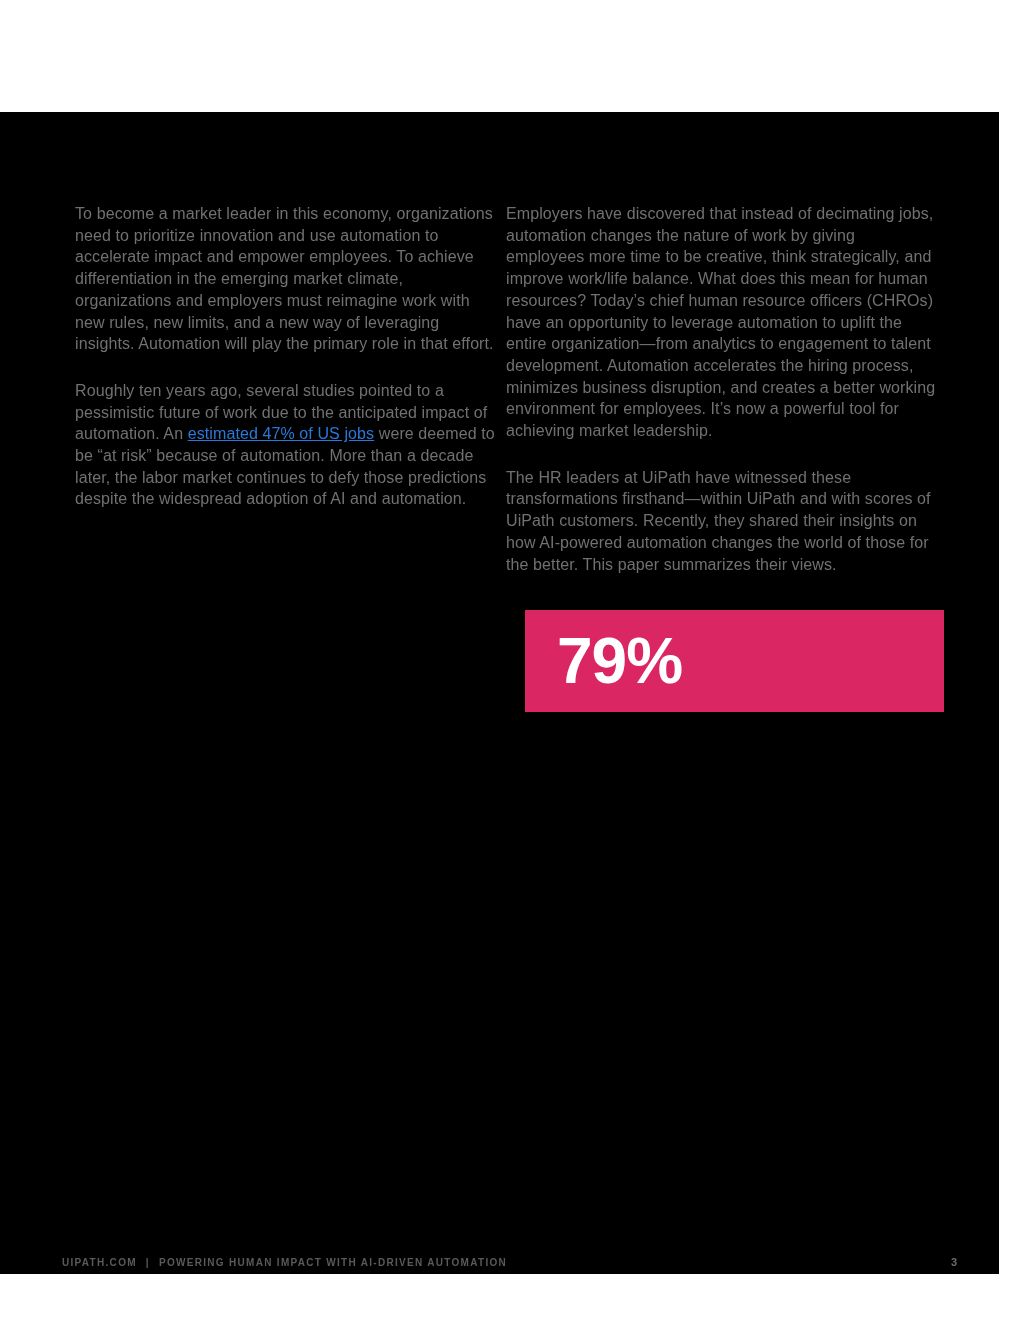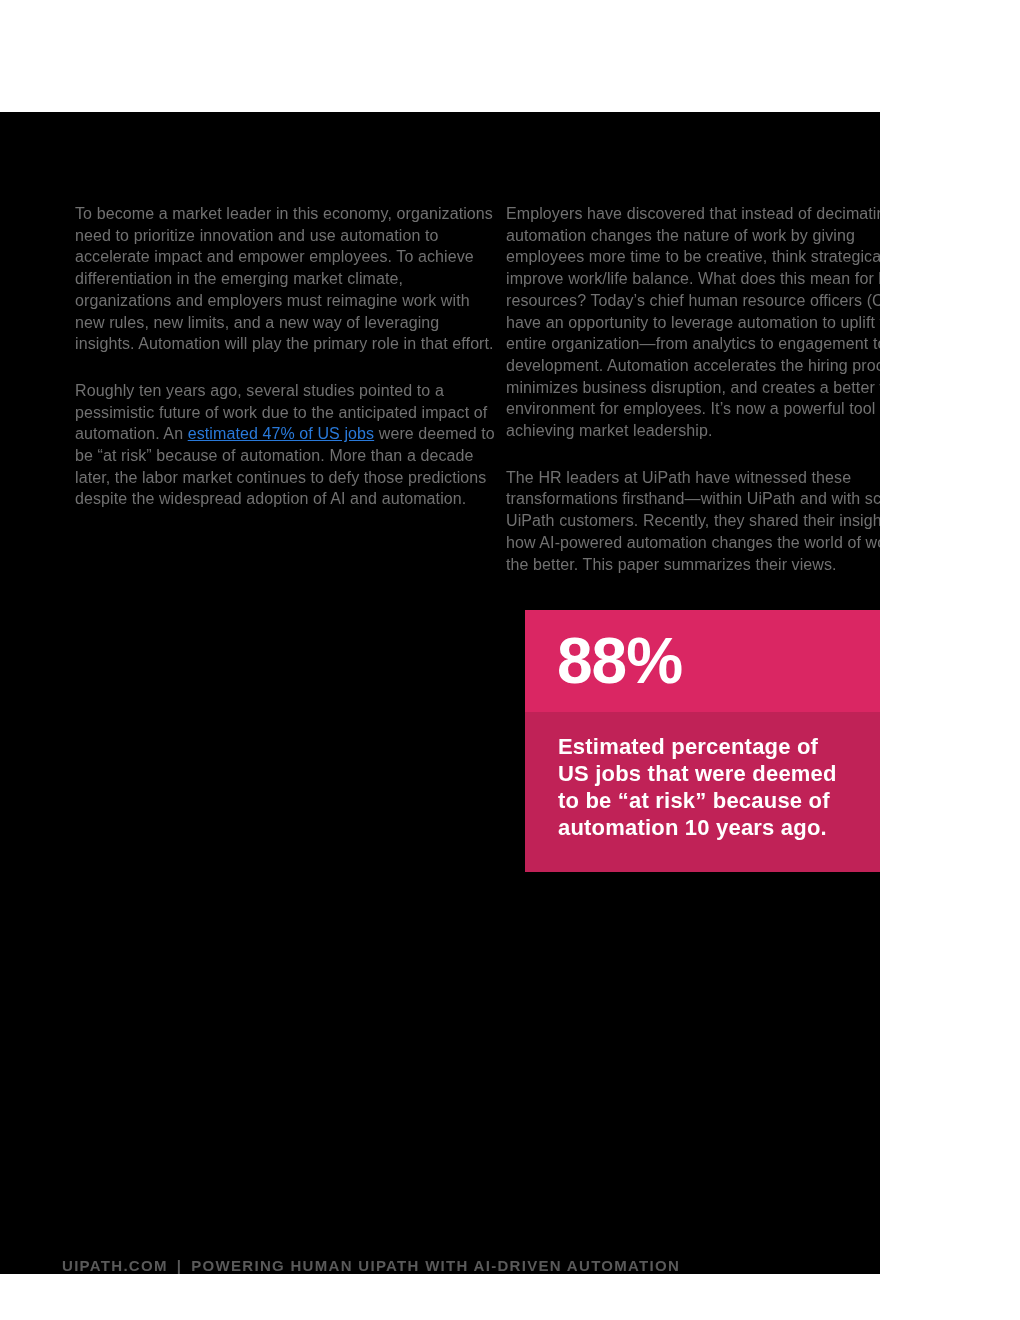--- a/index.html
+++ b/index.html
@@ -1,18 +1,18 @@
 <!DOCTYPE html>
 <html><head>
 <meta charset="utf-8">
 <style>
   html, body { margin: 0; padding: 0; background: #ffffff; }
   .page {
     position: relative;
-    width: 880px;
+    width: 999px;
     height: 1320px;
     background: #ffffff;
     overflow: hidden;
     font-family: "Liberation Sans", sans-serif;
   }
   .content-area {
     position: absolute;
     left: 0;
     top: 112px;
     width: 1020px;
@@ -69,21 +69,21 @@
     letter-spacing: 0.2px;
   }
   .footer {
     position: absolute;
     left: 62px;
     top: 1145px; 
     display: flex;
     align-items: center;
     column-gap: 9px;
     color: #5a5a5a;
-    font-size: 15px;
+    font-size: 10px;
     font-weight: 700;
     letter-spacing: 1.3px;
     white-space: nowrap;
   }
   .page-number {
     position: absolute;
     left: 951px;
     top: 1144px; 
     color: #6b6b6b;
     font-size: 11px;
@@ -97,38 +97,32 @@
 
   <div class="content-area">
 
     <div class="text-col col-left">
       <p>To become a market leader in this economy, organizations need to prioritize innovation and use automation to accelerate impact and empower employees. To achieve differentiation in the emerging market climate, organizations and employers must reimagine work with new rules, new limits, and a new way of leveraging insights. Automation will play the primary role in that effort.</p>
       <p><span>Roughly ten years ago, several studies pointed to a pessimistic future of work due to the anticipated impact of automation. An </span><a class="inline-link" href="#" style="color: rgb(41, 121, 217);">estimated 47% of US jobs</a><span> were deemed to be “at risk” because of automation. More than a decade later, the labor market continues to defy those predictions despite the widespread adoption of AI and automation.</span></p>
     </div>
 
     <div class="text-col col-right">
       <p>Employers have discovered that instead of decimating jobs, automation changes the nature of work by giving employees more time to be creative, think strategically, and improve work/life balance. What does this mean for human resources? Today’s chief human resource officers (CHROs) have an opportunity to leverage automation to uplift the entire organization—from analytics to engagement to talent development. Automation accelerates the hiring process, minimizes business disruption, and creates a better working environment for employees. It’s now a powerful tool for achieving market leadership.</p>
-      <p>The HR leaders at UiPath have witnessed these transformations firsthand—within UiPath and with scores of UiPath customers. Recently, they shared their insights on how AI-powered automation changes the world of work for the better. This paper summarizes their views.</p>
+      <p>The HR leaders at UiPath have witnessed these transformations firsthand—within UiPath and with scores of UiPath customers. Recently, they shared their insights on how AI-powered automation changes the world of those for the better. This paper summarizes their views.</p>
     </div>
 
     <div class="stat-box">
       <div class="stat-top" style="background-color: rgb(218, 38, 99);">
-        <span class="stat-value">88%</span>
-      </div>
-      <div class="stat-bottom" style="background-color: rgb(192, 34, 87);">
-        <div class="stat-desc">Estimated percentage of
-US jobs that were deemed
-to be “at risk” because of
-automation 10 years ago.</div>
+        <span class="stat-value">79%</span>
       </div>
     </div>
 
     <div class="footer">
       <span>UIPATH.COM</span>
       <span>|</span>
-      <span>POWERING HUMAN UIPATH WITH AI-DRIVEN AUTOMATION</span>
+      <span>POWERING HUMAN IMPACT WITH AI-DRIVEN AUTOMATION</span>
     </div>
 
     <div class="page-number">3</div>
 
   </div>
 
 </div>
 
 </body></html>

